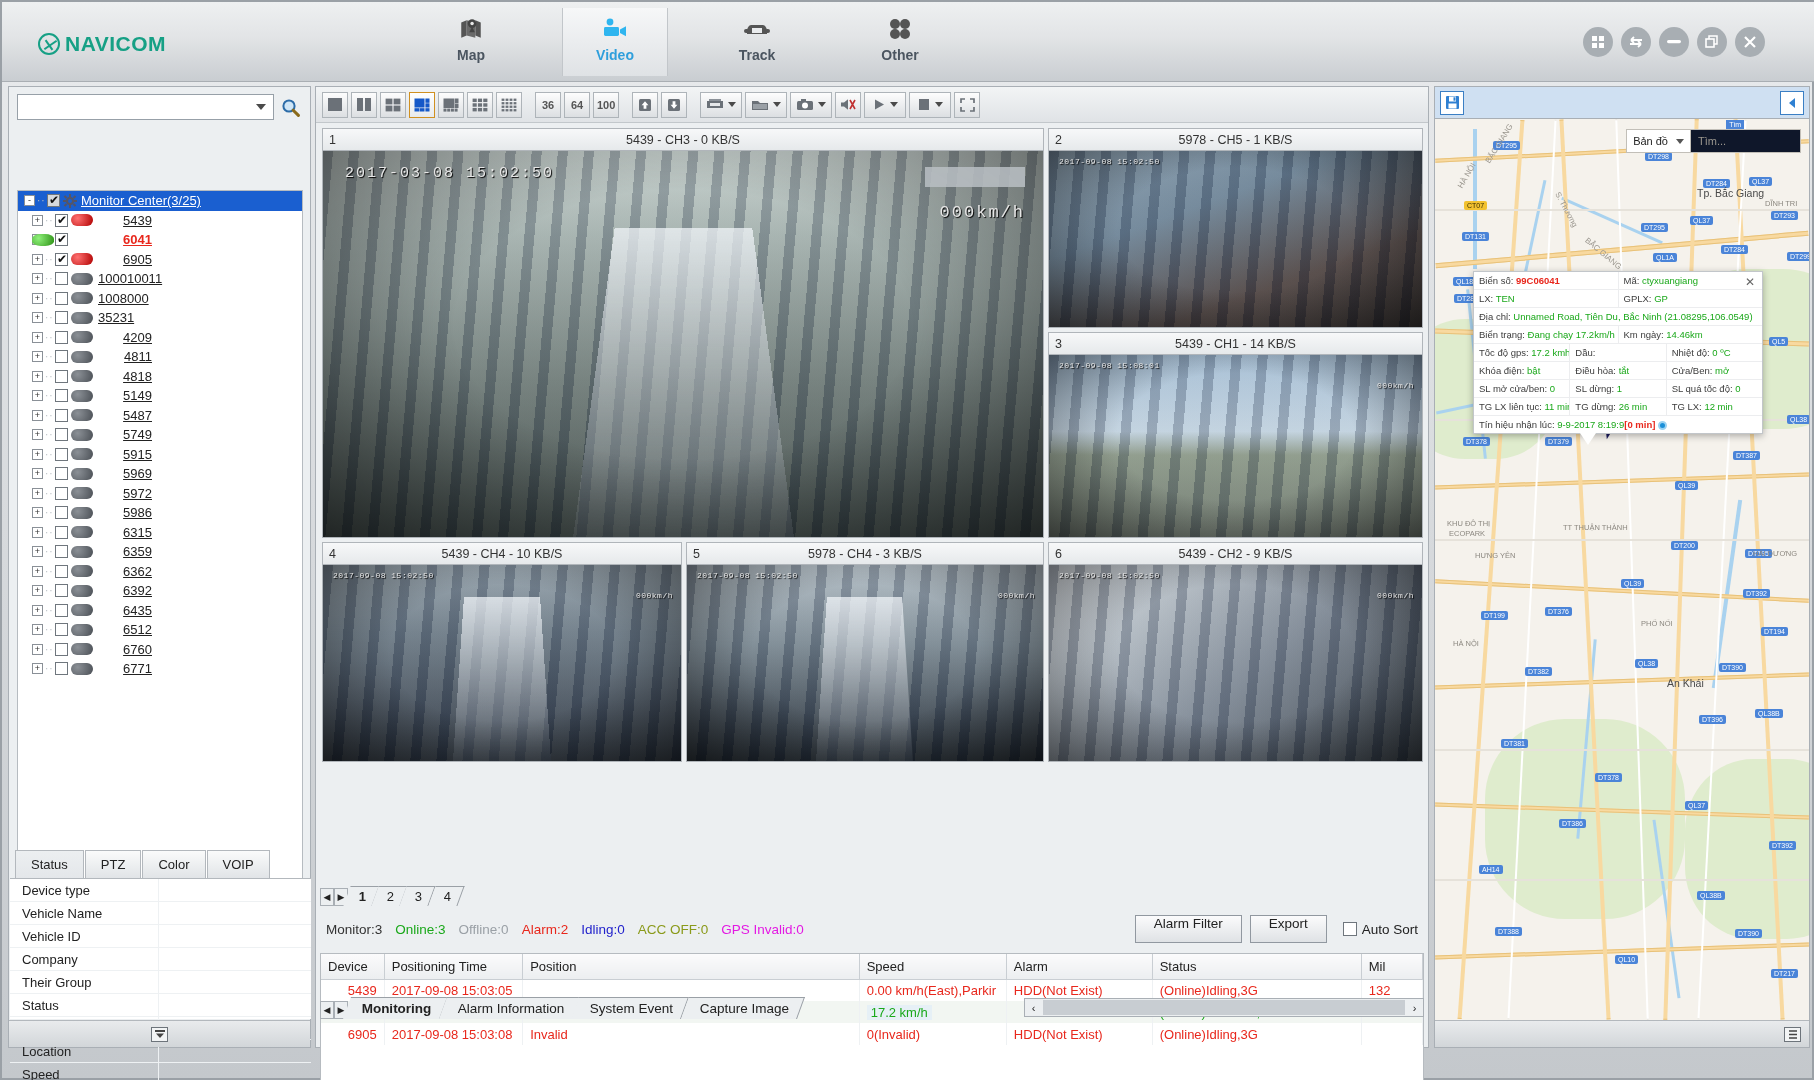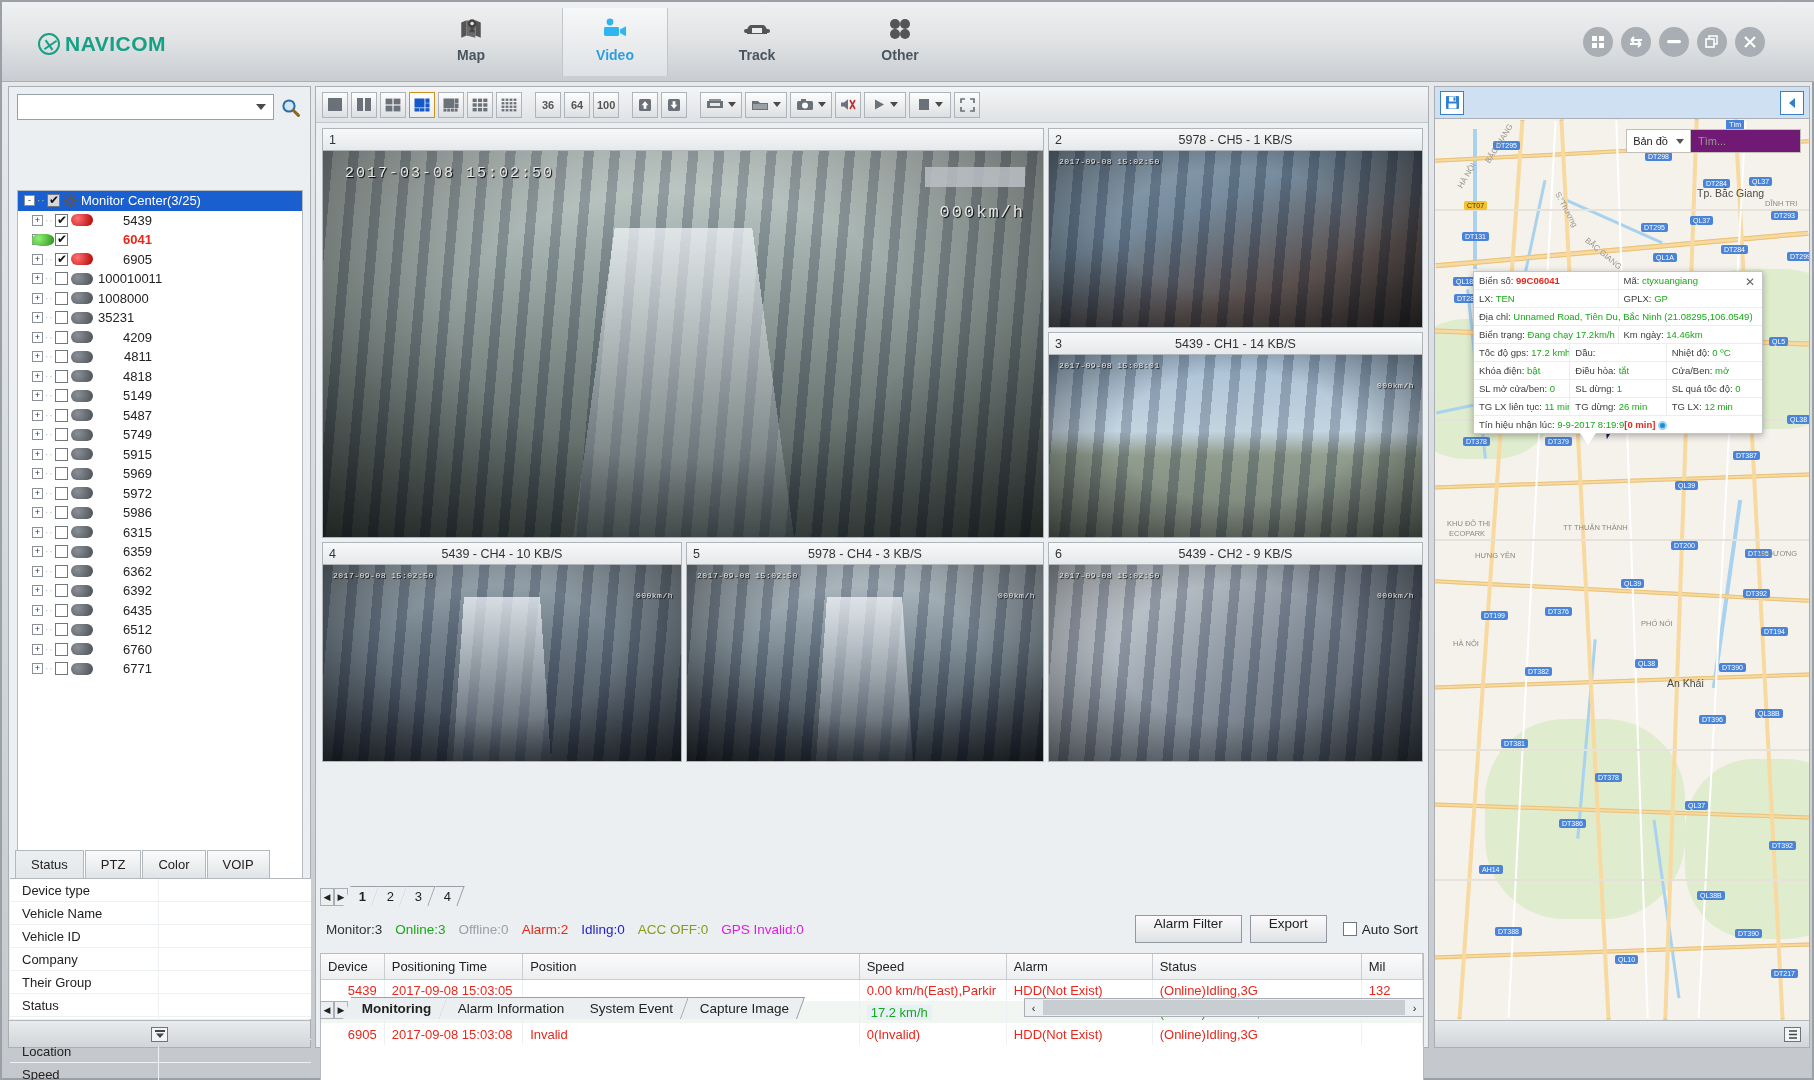--- a/index.html
+++ b/index.html
@@ -67,21 +67,21 @@
     margin-right:3px; flex:none; position:relative; cursor:pointer; }
   .cbx.on::after { content:"\2714"; position:absolute; left:1px; top:-2px;
     font-size:12px; color:#111; }
   .cbx.gray { background:#d6d9dc; }
   .car { width:22px; height:12px; border-radius:6px; margin-right:5px; flex:none;
     position:relative; }
   .car.red { background:radial-gradient(circle at 30% 35%,#ff7070,#b00000); }
   .car.green { background:radial-gradient(circle at 30% 35%,#8ef07a,#2a8f12); }
   .car.gray { background:radial-gradient(circle at 30% 35%,#8b9096,#4a4f55); }
   .gear { width:14px;height:14px; margin-right:4px; flex:none; }
-  .tlabel { flex:1; }
+  .tlabel { flex:1;text-decoration:underline; }
   .tlabel.num { text-align:right; padding-right:150px; }
   .tlabel.left { text-align:left; }
   .trow.sel { background:#1a5fd0; color:#fff; }
   .t-red { color:#e8271c; font-weight:bold; }
 
   #sttabs { position:absolute; left:0; bottom:169px; display:flex; padding-left:6px;
     gap:1px; }
   .stab { height:28px; line-height:28px; padding:0 15px; font-size:13px;
     background:linear-gradient(180deg,#fafbfb,#e1e4e7); border:1px solid #b3b8bd;
     border-bottom:none; cursor:pointer; }
@@ -220,21 +220,21 @@
   .green { position:absolute; background:#dfeccd; border-radius:40%; }
   .shield { position:absolute; background:#4a84d8; color:#fff; font-size:7px;
     padding:1px 3px; border-radius:2px; white-space:nowrap; }
   .shield.y { background:#f2c230; color:#3b3000; }
   .plabel { position:absolute; font-size:10.5px; color:#4a4a4a; white-space:nowrap; }
   .plabel.sm { font-size:7.5px; color:#8c8880; }
   .rdname { position:absolute; font-size:8px; color:#9a968e; white-space:nowrap; }
   #mapsearch { position:absolute; right:8px; top:10px; display:flex; z-index:5; }
   #mapsearch .sel { height:24px; background:#fff; border:1px solid #c2bfb8;
     display:flex; align-items:center; padding:0 6px; font-size:11px; gap:8px; }
-  #mapsearch .inp { height:24px; width:110px; background:#701a75;
+  #mapsearch .inp { height:24px; width:110px; background:#0f172a;
     border:1px solid #c2bfb8; border-left:none; display:flex; align-items:center;
     padding:0 7px; font-size:11px; color:#9a968e; }
   #mapsearch .tip { position:absolute; left:100px; top:-9px; background:#4a84d8;
     color:#fff; font-size:7px; padding:1px 3px; }
   #marker { position:absolute; left:166px; top:300px; width:0;height:0;
     border-left:9px solid transparent; border-right:5px solid transparent;
     border-top:20px solid #1b1b5e; transform:rotate(18deg); }
 
   #popup { position:absolute; left:38px; top:152px; width:290px;
     background:#fff; border:1px solid #c2c6ca; box-shadow:0 2px 7px rgba(0,0,0,.3);
@@ -750,20 +750,21 @@
         <div class="tb">
           <svg width="15" height="14" viewBox="0 0 15 14">
             <path d="M1 5V1h4M14 5V1h-4M1 9v4h4M14 9v4h-4" stroke="#6b7178" stroke-width="1.7" fill="none"></path>
           </svg>
         </div>
       </div>
     <div id="grid">
         <div class="cell" style="left:0px;top:0px;width:722px;height:410px;">
           <div class="hdr">
             <span class="idx">1</span>
+            <span class="ttl">5439 - CH3 - 0 KB/S</span>
           </div>
           <div class="vid">
             <div class="scene s-bus"></div>
             <div class="seats"></div>
             <div class="aisle"></div>
             <div class="vign"></div>
             <div style="position:absolute;right:18px;top:16px;width:100px;height:20px;background:#b9bec3;opacity:.85"></div>
             <div class="ov" style="left:22px;top:14px;font-size:15px;letter-spacing:2px;">2017-03-08 15:02:50</div>
             <div class="ov" style="right:18px;top:52px;font-size:17px;letter-spacing:2px;">000km/h</div>
           </div>

